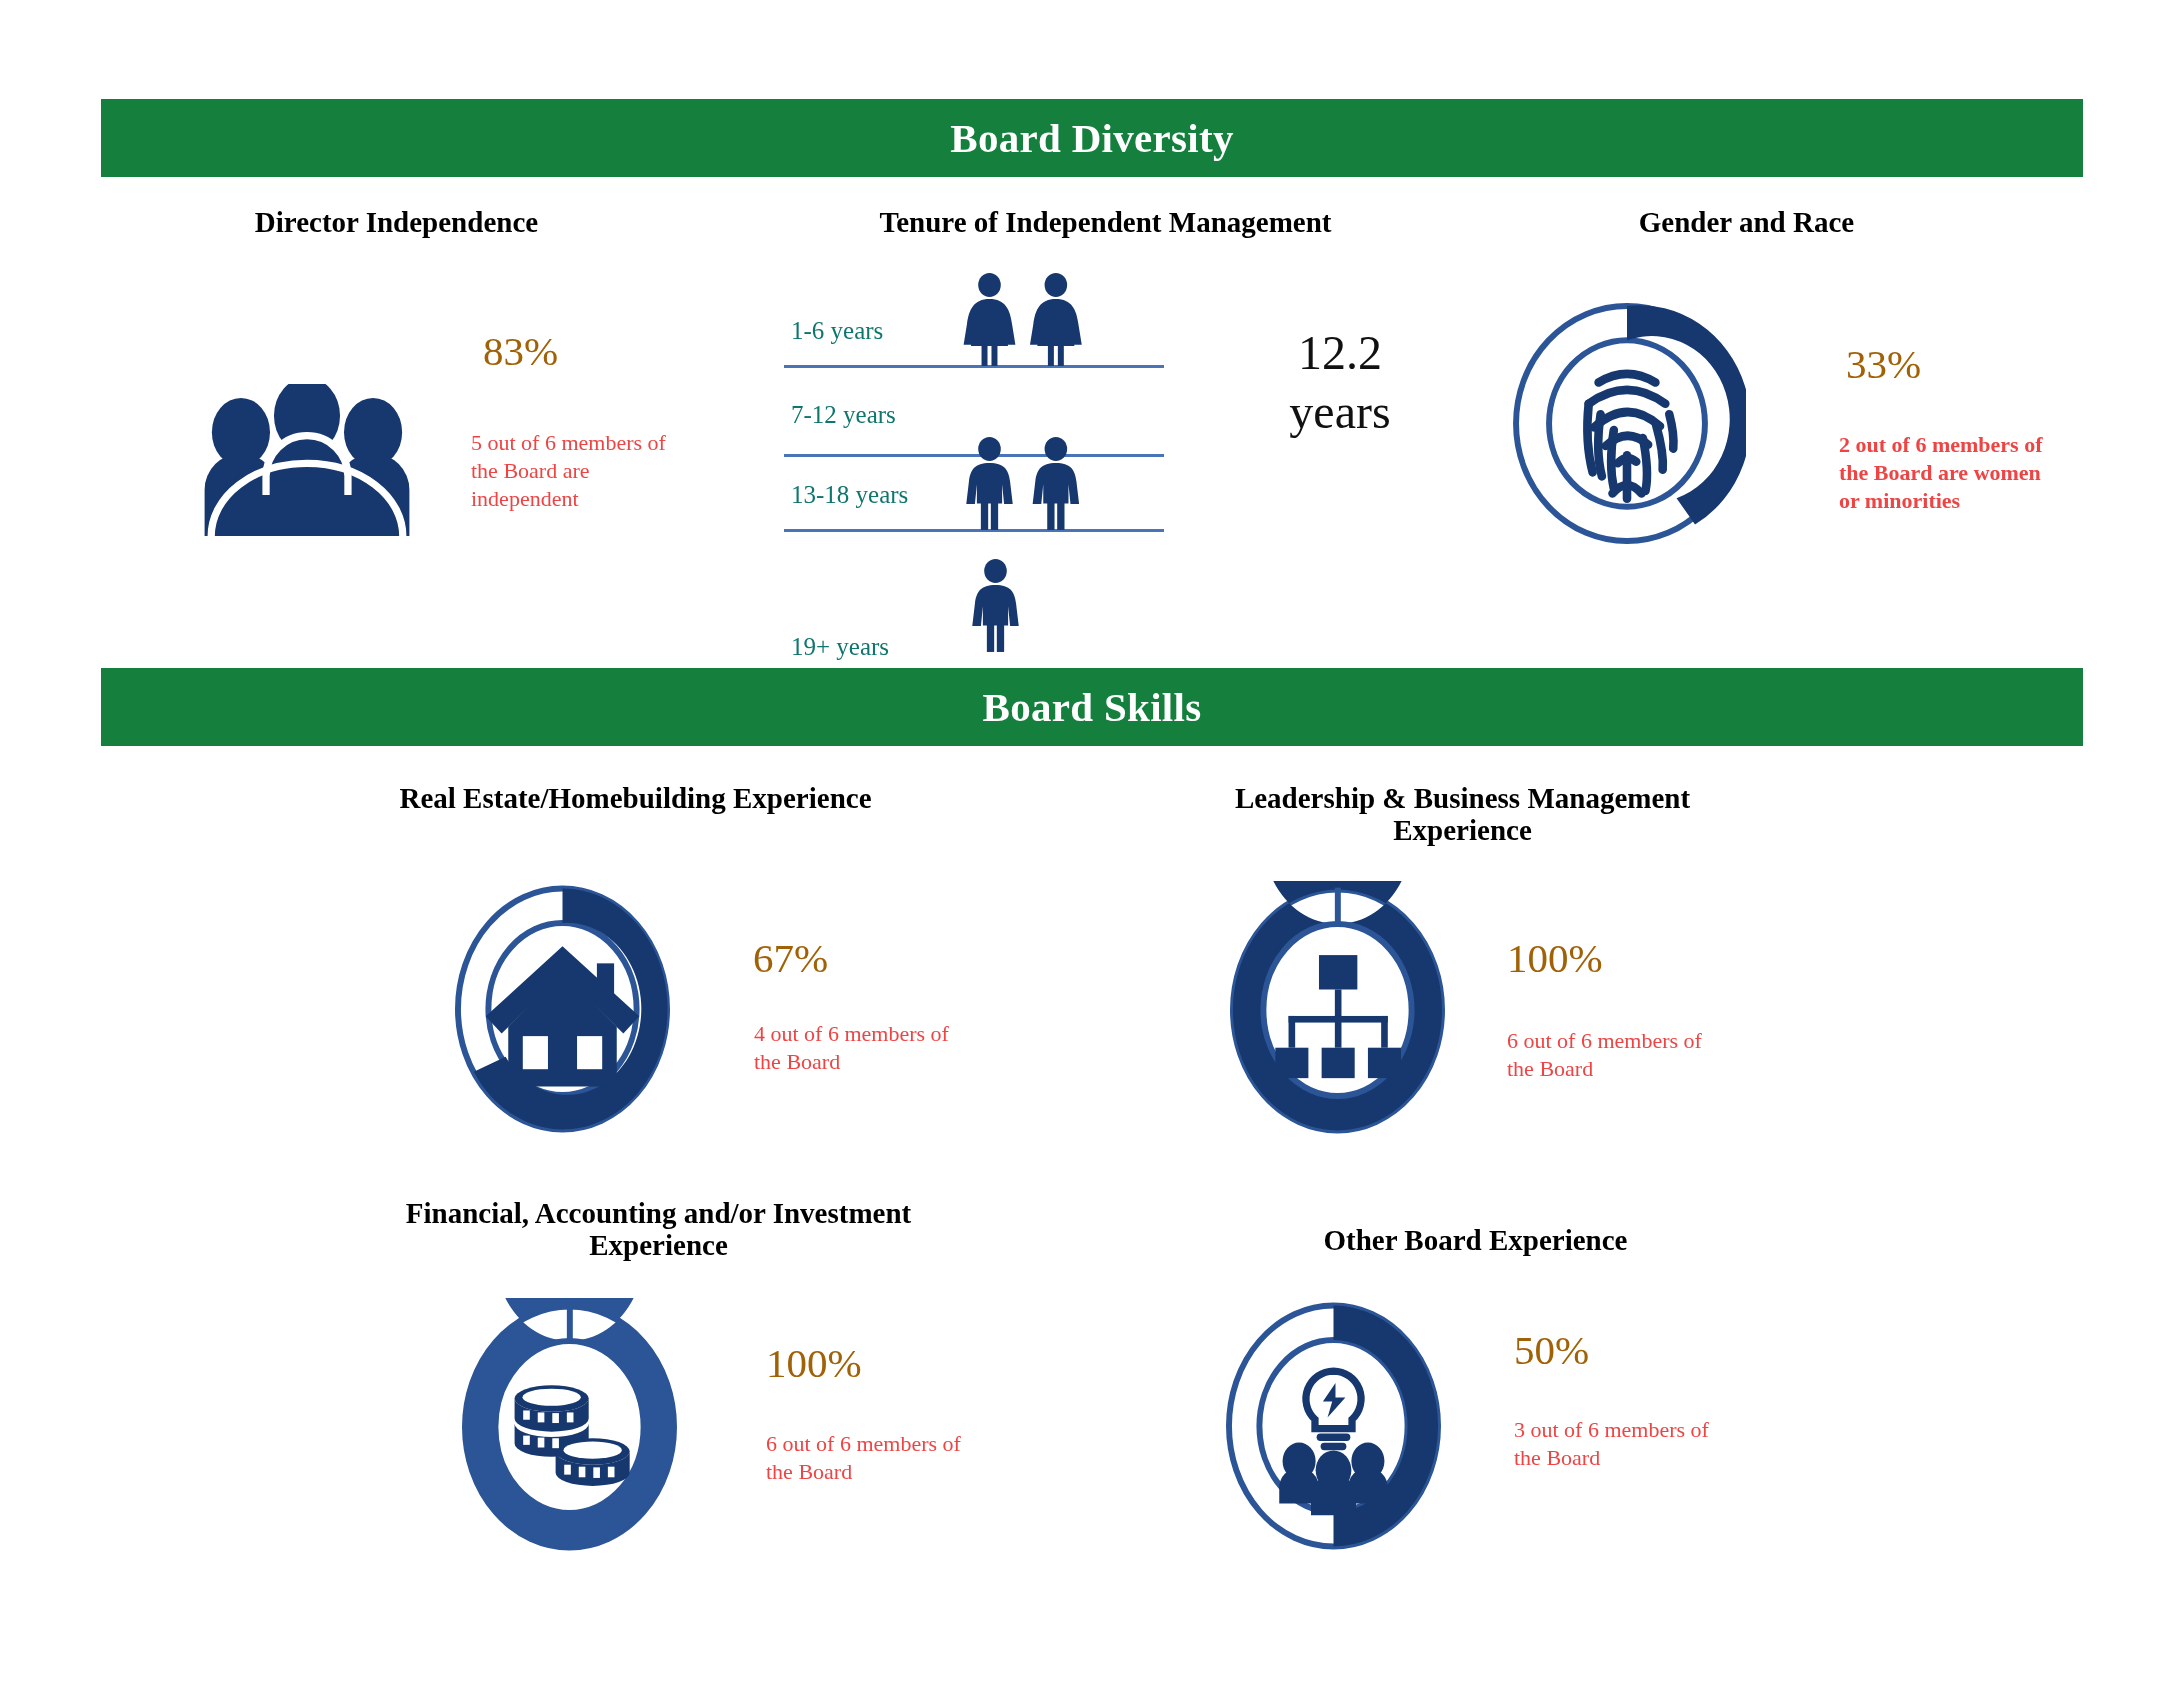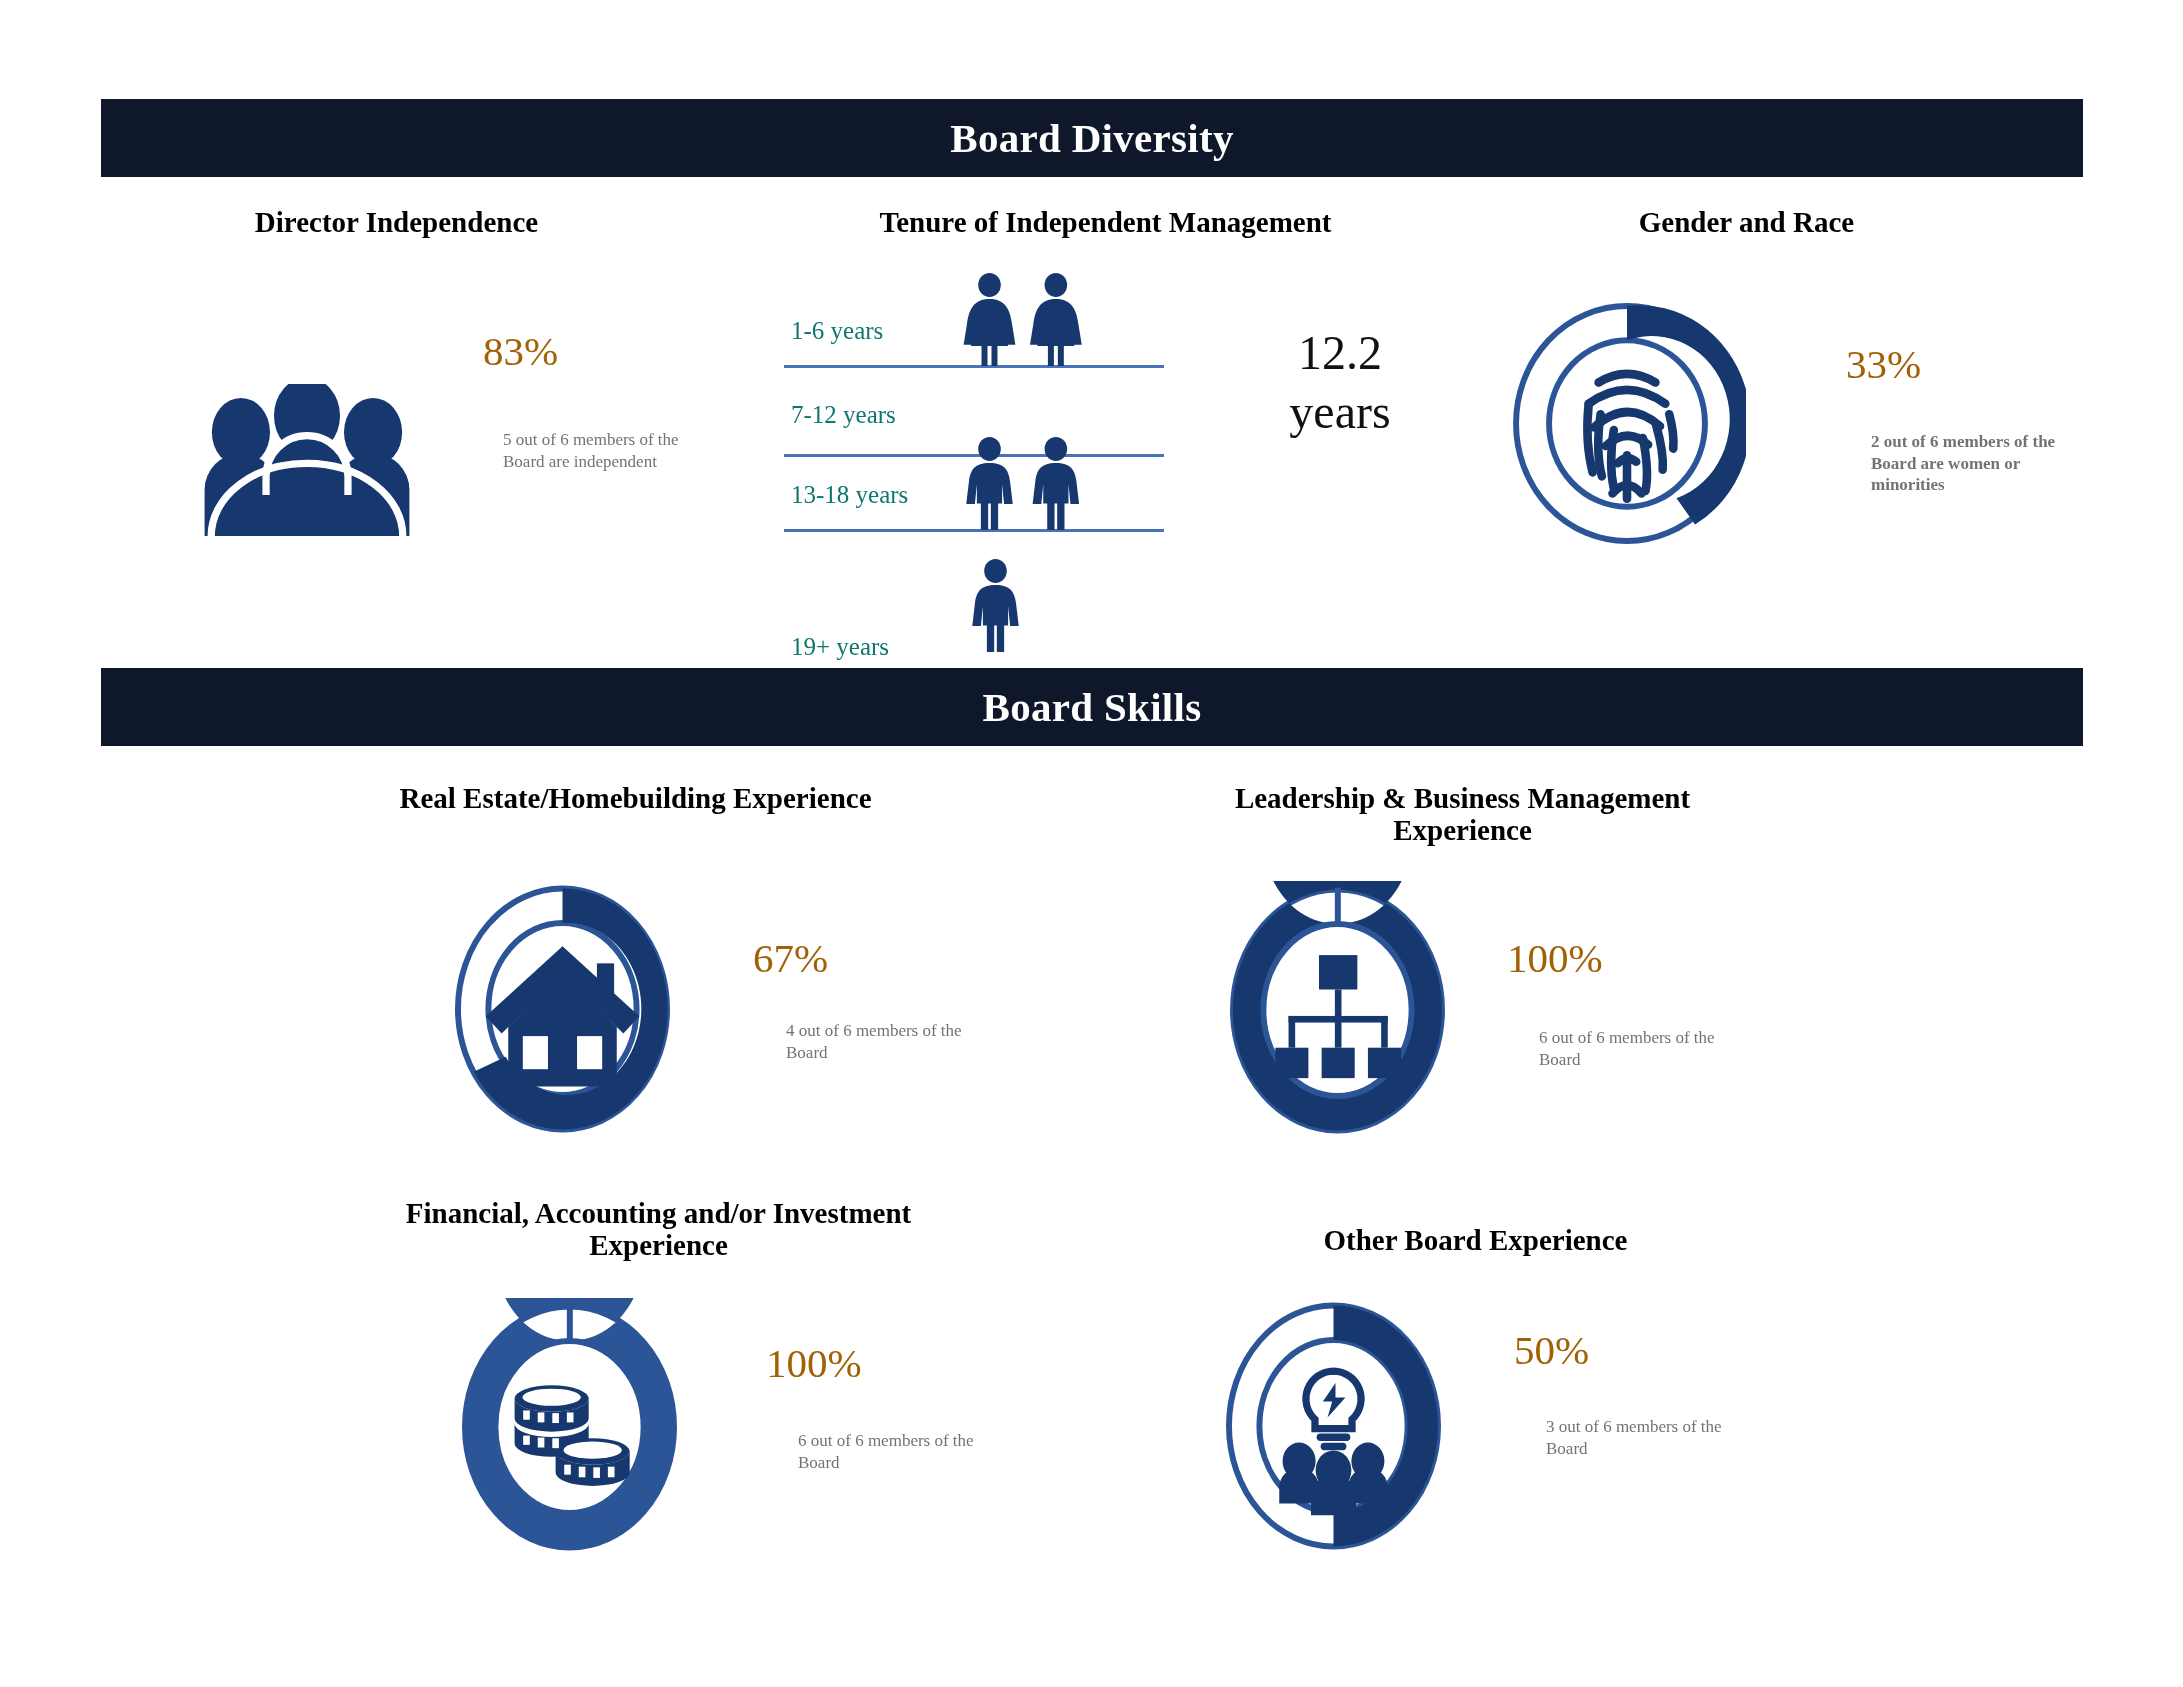--- a/index.html
+++ b/index.html
@@ -7,41 +7,41 @@
     width:2183px;height:1687px;background:#ffffff;
     font-family:"Liberation Serif","DejaVu Serif",serif;
     -webkit-font-smoothing:antialiased;
     overflow:hidden;position:relative;
   }
   .page{position:absolute;inset:0;}
 
   
   .banner{
     position:absolute;left:101px;width:1982px;height:78px;
-    background:#0f172a;display:flex;align-items:center;justify-content:center;
+    background:#15803d;display:flex;align-items:center;justify-content:center;
   }
   .banner-text{
     color:#ffffff;font-size:41px;font-weight:bold;letter-spacing:0.3px;
     font-family:"Liberation Serif","DejaVu Serif",serif;line-height:1;
   }
   #banner-diversity{top:99px;}
   #banner-skills{top:668px;}
 
   
   .col-title{
     position:absolute;text-align:center;font-size:29px;font-weight:bold;color:#000;
     line-height:1.12;
   }
 
   
   .pct{
     position:absolute;font-size:41px;color:#a16207;line-height:1;white-space:nowrap;
   }
   .caption{
-    position:absolute;font-size:17px;color:#737373;line-height:1.27;margin-left:32px;
+    position:absolute;font-size:22px;color:#ef4444;line-height:1.27;
   }
 
   
   #group-icon{position:absolute;left:198px;top:384px;width:218px;height:152px;}
 
   
   .tenure-label{
     position:absolute;font-size:25px;color:#0f766e;white-space:nowrap;line-height:1;
   }
   .tenure-rule{

